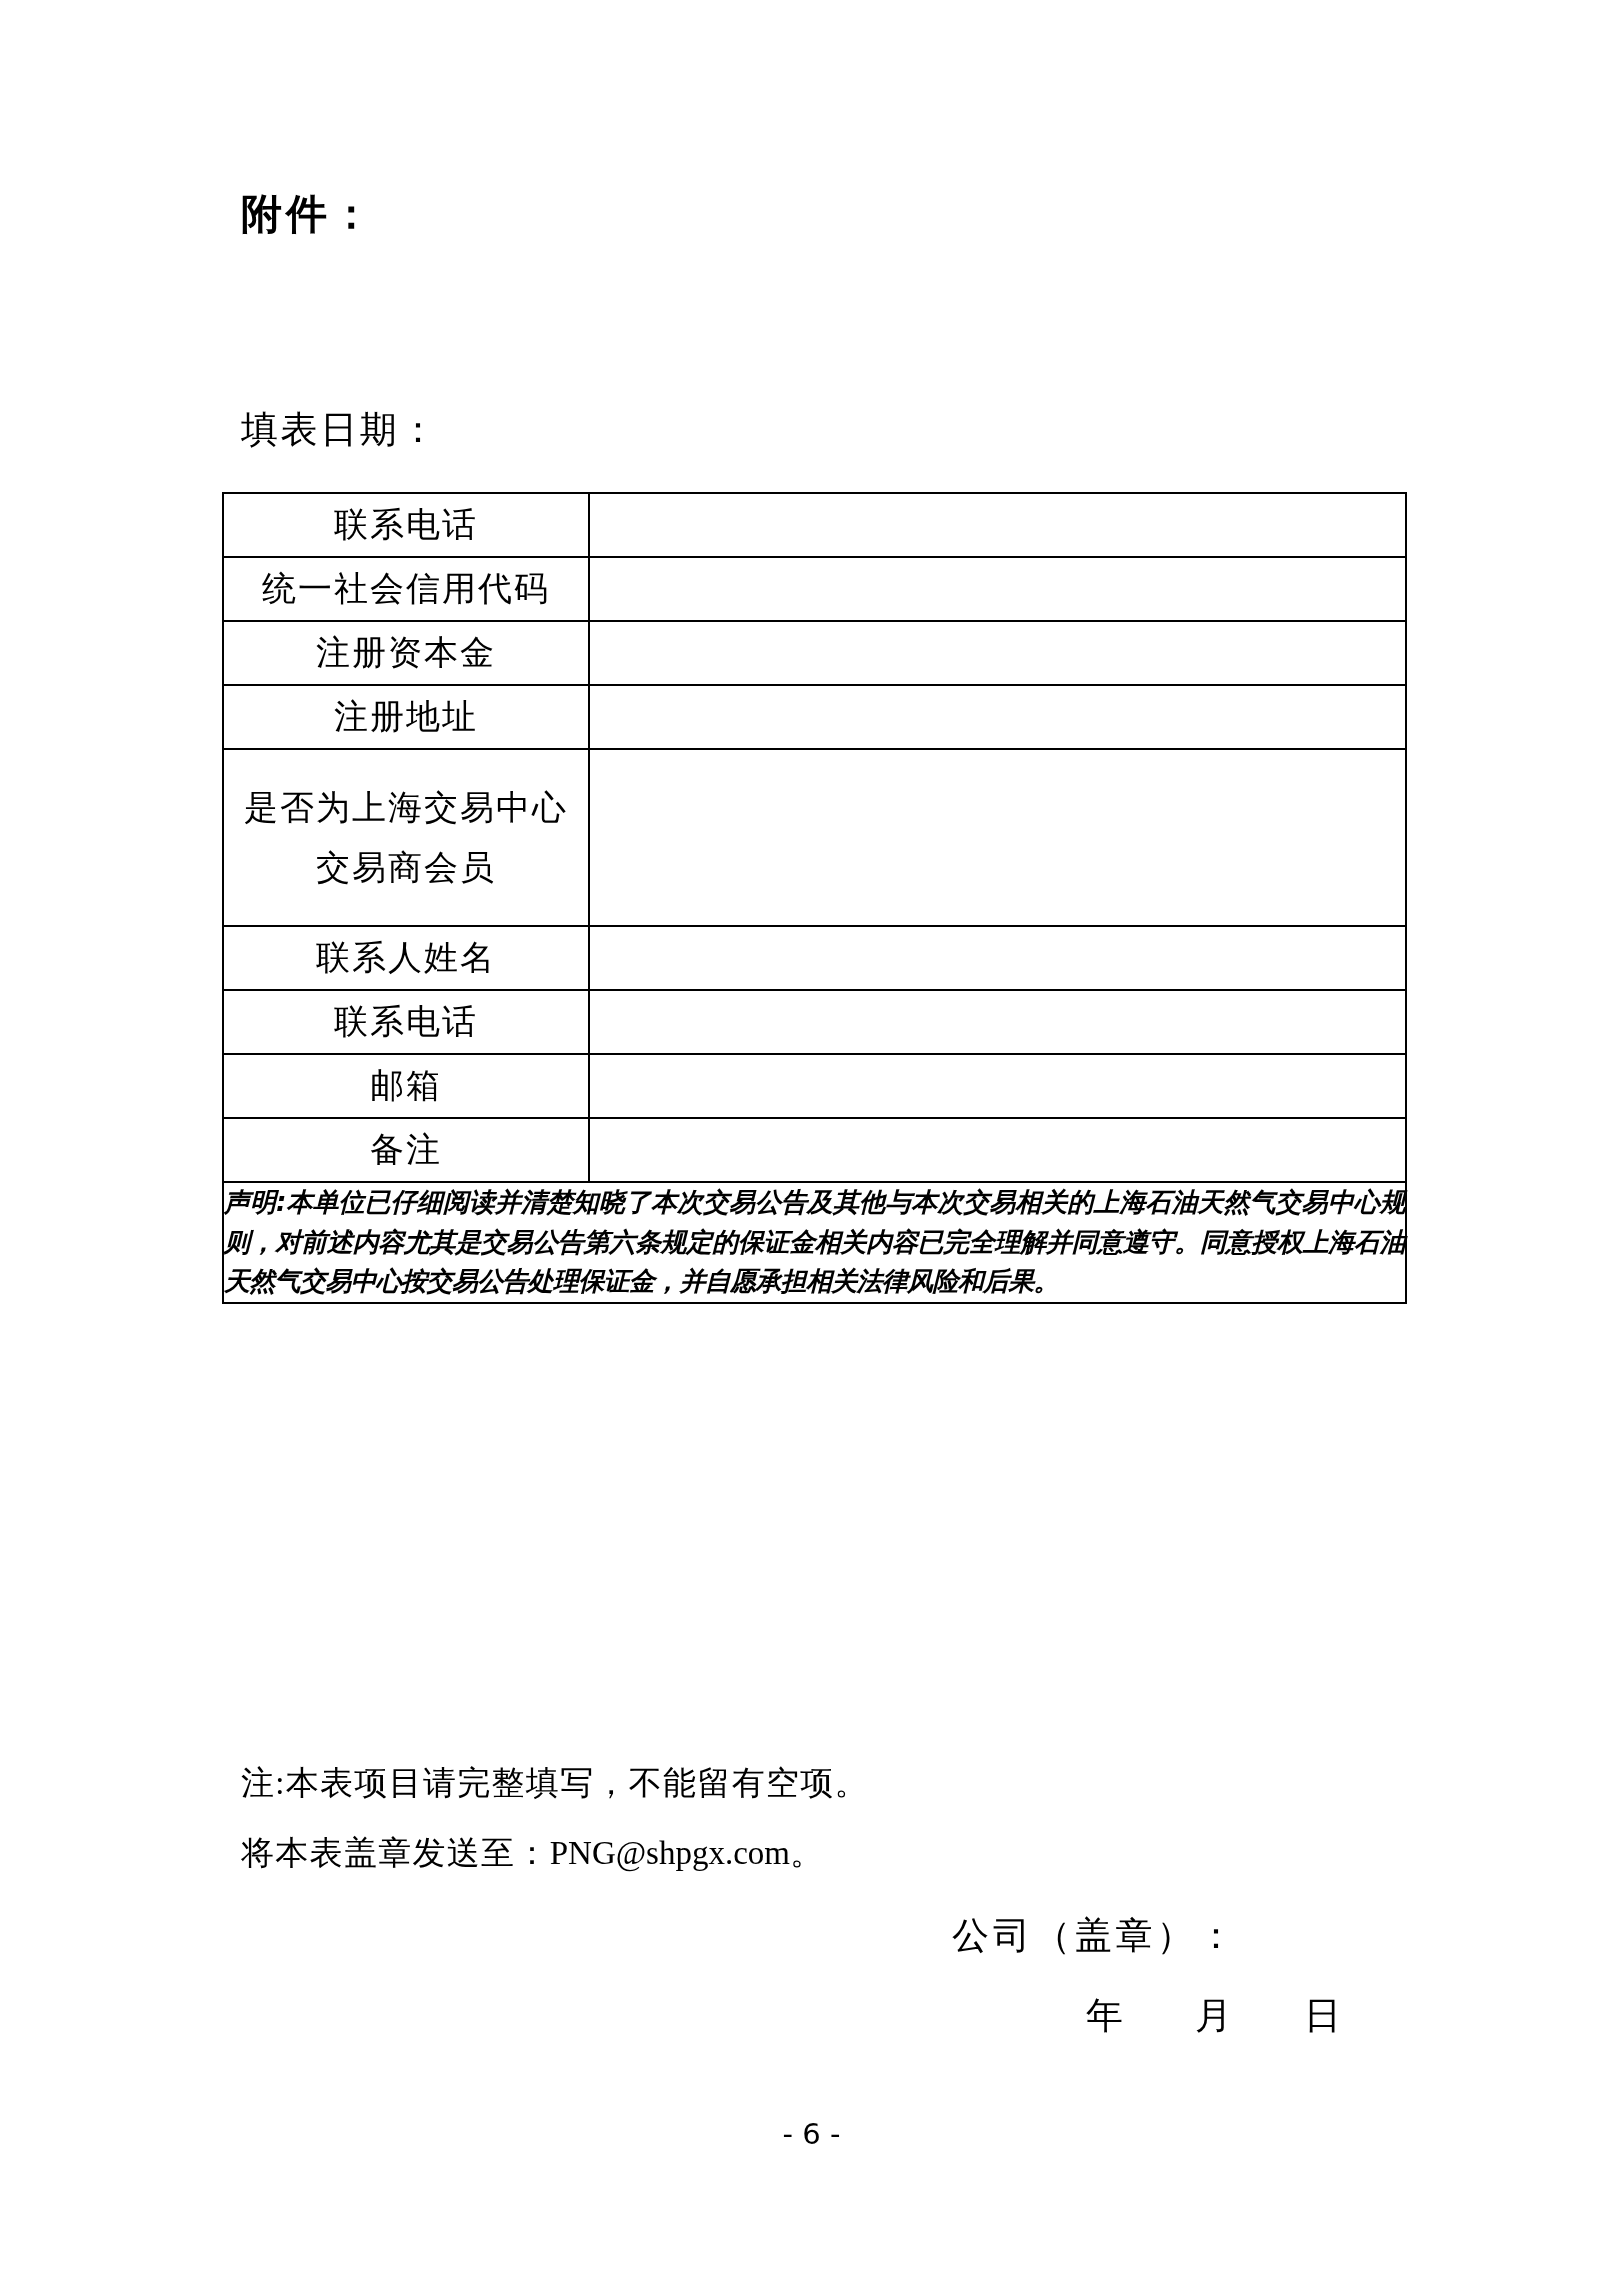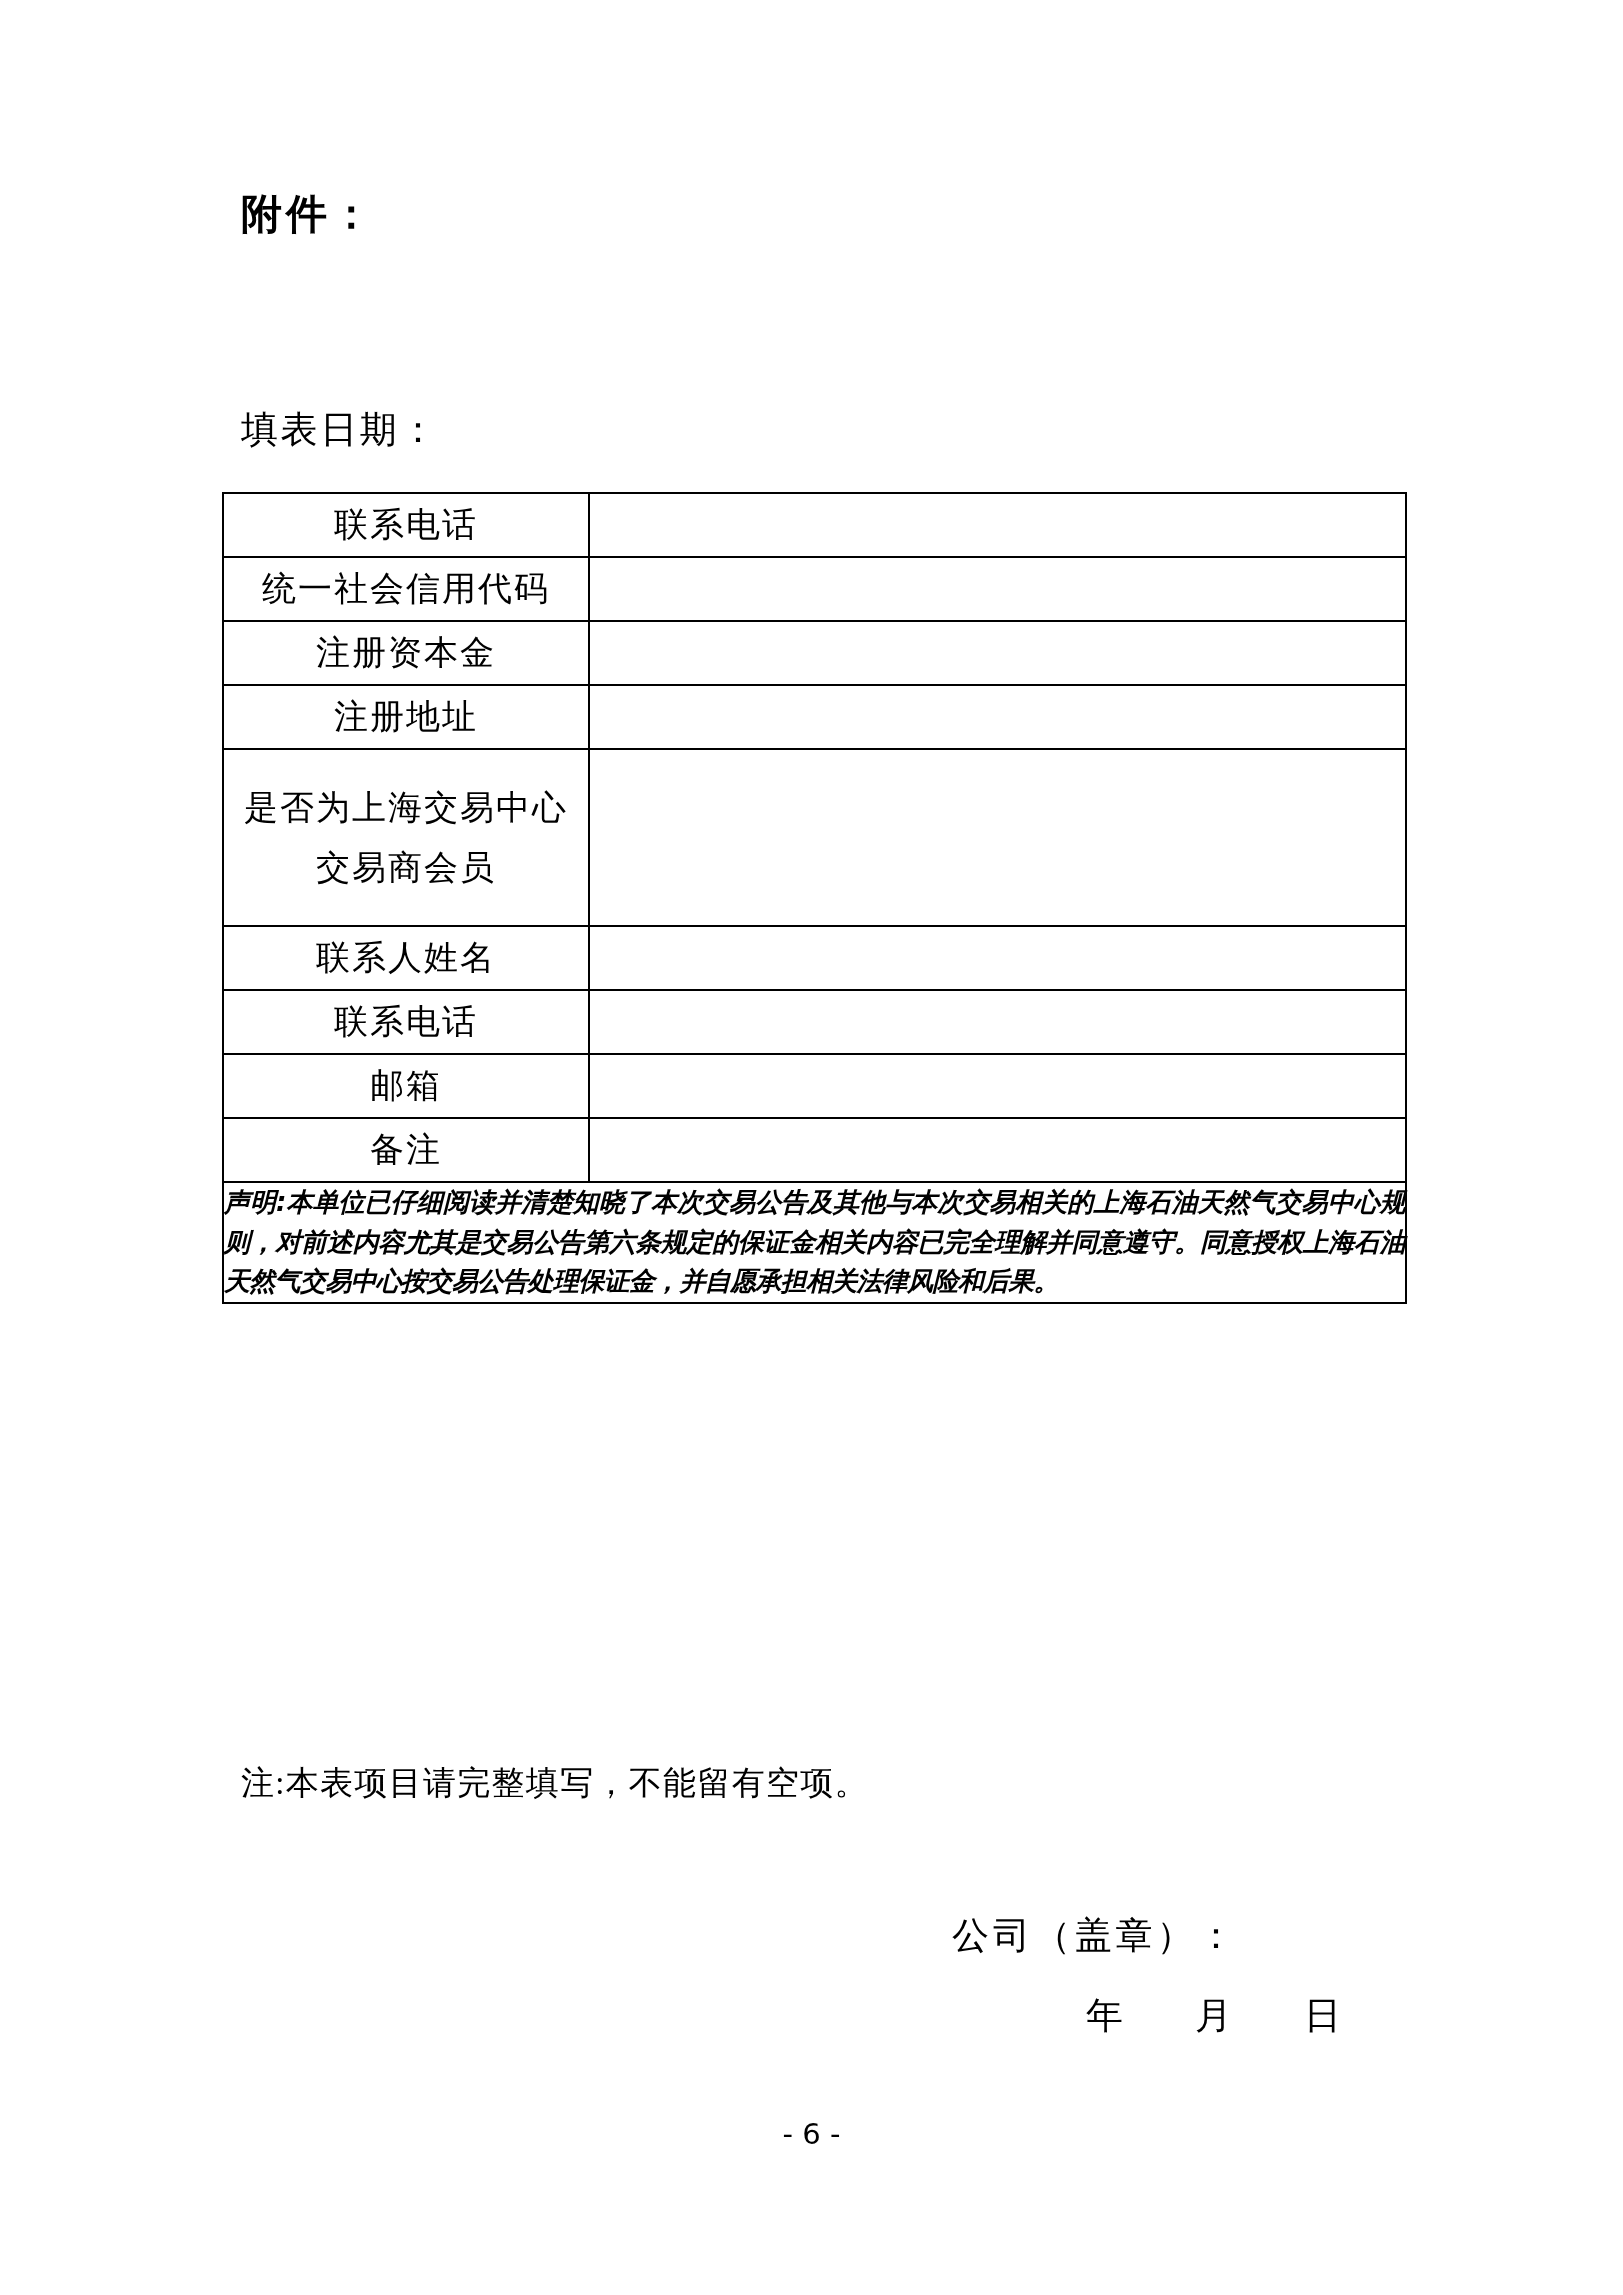--- a/index.html
+++ b/index.html
@@ -241,20 +241,23 @@
       <tr>
         <td class="declaration-cell" colspan="2">
           <div class="declaration-text">声明:本单位已仔细阅读并清楚知晓了本次交易公告及其他与本次交易相关的上海石油天然气交易中心规则，对前述内容尤其是交易公告第六条规定的保证金相关内容已完全理解并同意遵守。同意授权上海石油天然气交易中心按交易公告处理保证金，并自愿承担相关法律风险和后果。</div>
         </td>
       </tr>
     </tbody>
   </table>
 
   <div class="note-line note-1">注:本表项目请完整填写，不能留有空项。</div>
 
+  <div class="note-line note-2">
+    <span>将本表盖章发送至：</span><span class="email">PNG@shpgx.com</span><span>。</span>
+  </div>
 
   <div class="sign-company">公司（盖章）：</div>
 
   <div class="sign-date">
     <span>年</span><span class="gap"></span><span>月</span><span class="gap"></span><span>日</span>
   </div>
 
   <div class="page-number">- 6 -</div>
 
 </div>

